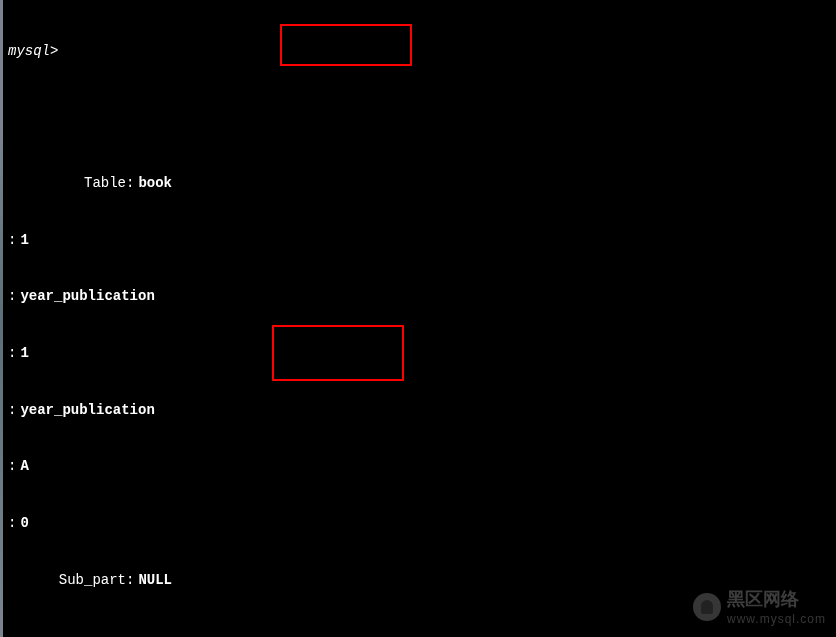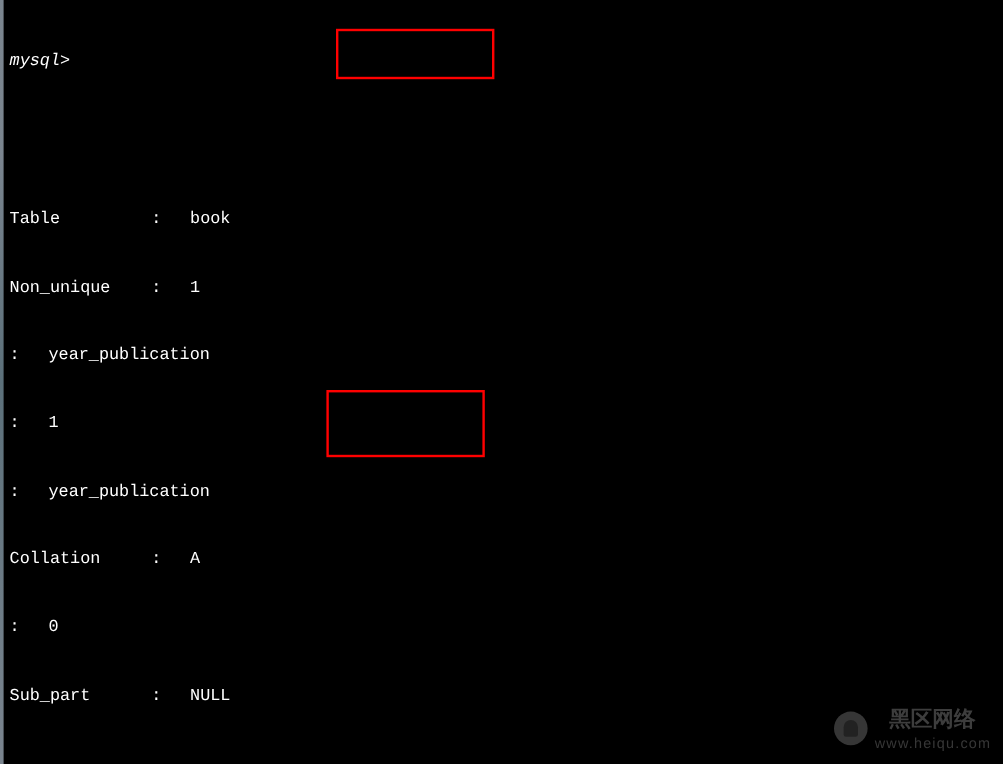--- a/index.html
+++ b/index.html
@@ -25,24 +25,26 @@
     }
     .prompt-line {
       display: flex;
       font-style: italic;
     }
     .field-row {
       display: flex;
     }
     .field-label {
       width: 118px;
+      text-align: right;
       padding-right: 0;
     }
     .field-value {
-      margin-left: 24px;
+      margin-left: 4px;
+      font-weight: bold;
     }
     .red-box {
       position: absolute;
       border: 2px solid #ff0000;
       pointer-events: none;
     }
     .red-box-1 {
       top: 20px;
       left: 272px;
       width: 132px;
@@ -82,21 +84,20 @@
     }
     .watermark-text {
       display: flex;
       flex-direction: column;
       font-family: sans-serif;
     }
     .watermark-title {
       font-size: 18px;
       font-weight: bold;
       color: #999;
-      margin-left: 12px;
     }
     .watermark-url {
       font-size: 12px;
       color: #888;
       letter-spacing: 1px;
     }
     .edge-left {
       position: absolute;
       left: 0;
       top: 0;
@@ -113,25 +114,25 @@
 
 <div class="terminal">
   <div class="prompt-line">
     <span>mysql&gt;</span>
     <span>&nbsp;</span>
   </div>
 
 
   <div>
     <div class="field-row"><span class="field-label">Table</span>:<span class="field-value">book</span></div>
-    <div class="field-row"><span class="field-label">Non_unique</span>:<span class="field-value">1</span></div>
+    <div class="field-row">:<span class="field-value">1</span></div>
     <div class="field-row">:<span class="field-value">year_publication</span></div>
     <div class="field-row">:<span class="field-value">1</span></div>
     <div class="field-row">:<span class="field-value">year_publication</span></div>
-    <div class="field-row"><span class="field-label">Collation</span>:<span class="field-value">A</span></div>
+    <div class="field-row">:<span class="field-value">A</span></div>
     <div class="field-row">:<span class="field-value">0</span></div>
     <div class="field-row"><span class="field-label">Sub_part</span>:<span class="field-value">NULL</span></div>
     
     
     
     
     
   </div>
 
   
@@ -143,15 +144,15 @@
   
 
   <div class="red-box red-box-1"></div>
   <div class="red-box red-box-2"></div>
 </div>
 
 <div class="watermark">
   <div class="watermark-icon"></div>
   <div class="watermark-text">
     <span class="watermark-title">黑区网络</span>
-    <span class="watermark-url">www.heiqu.com</span>
+    <span class="watermark-url">www.mysql.com</span>
   </div>
 </div>
 
 </body></html>

